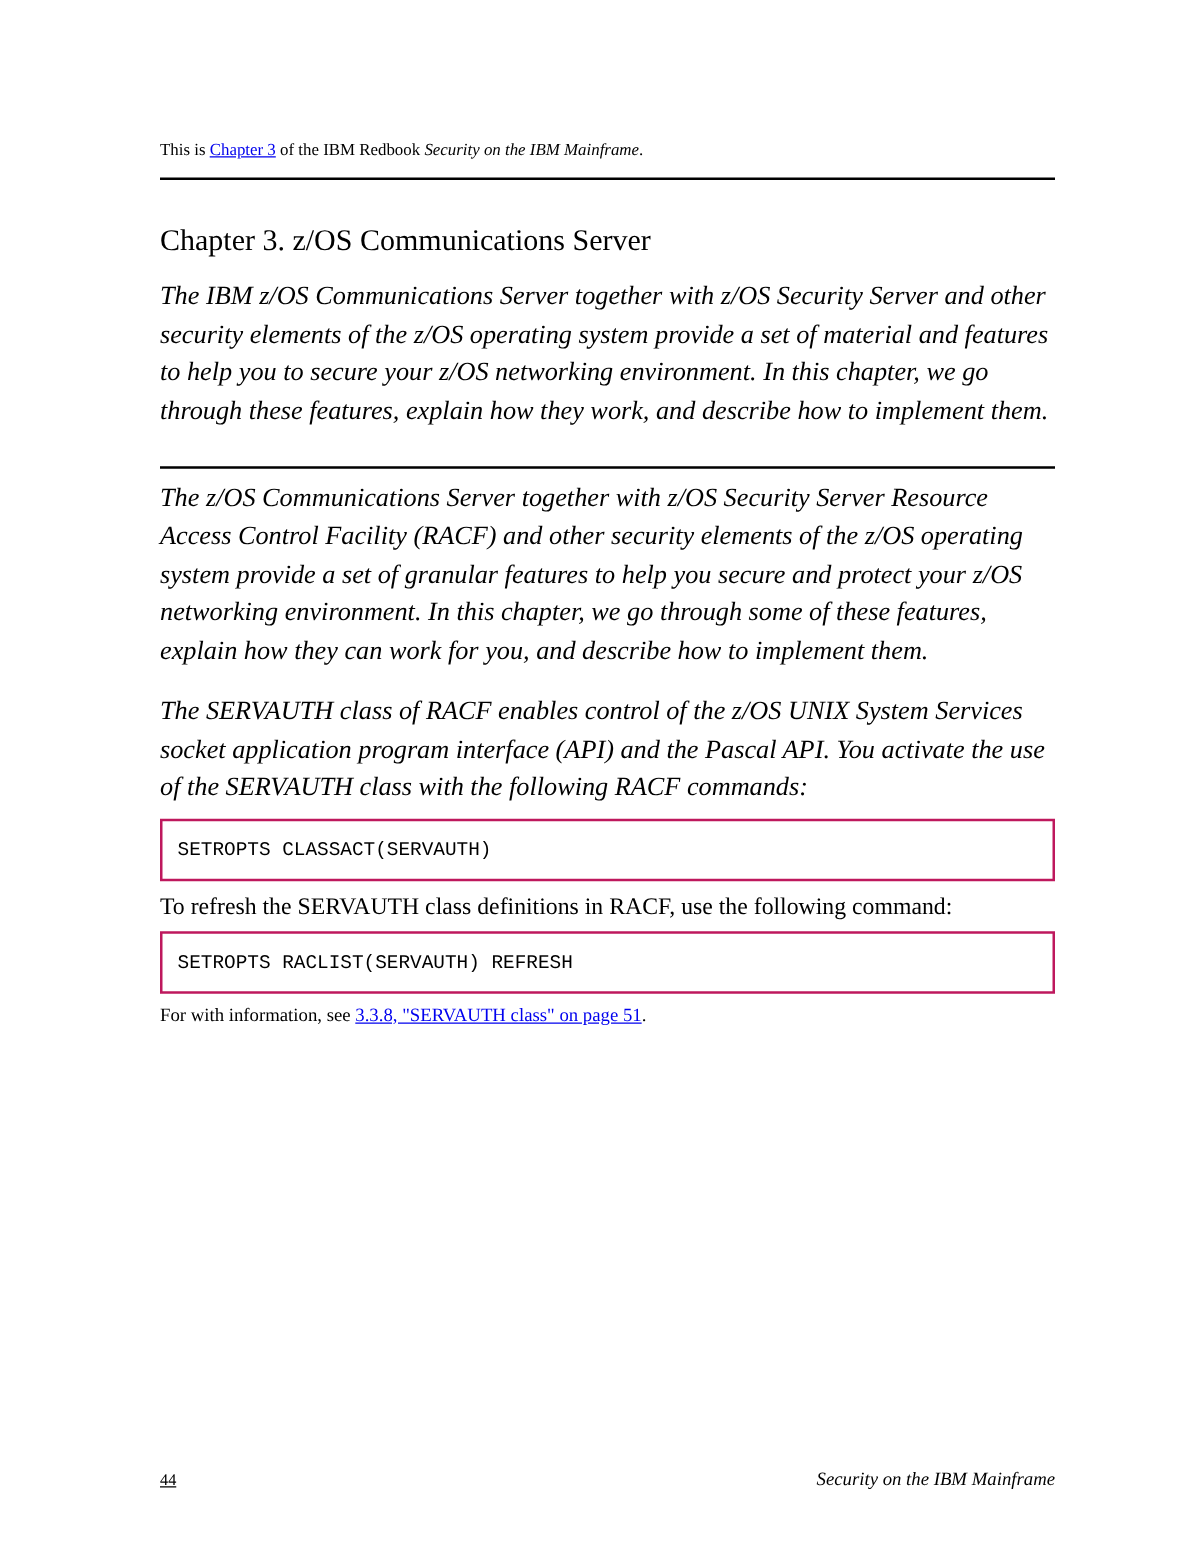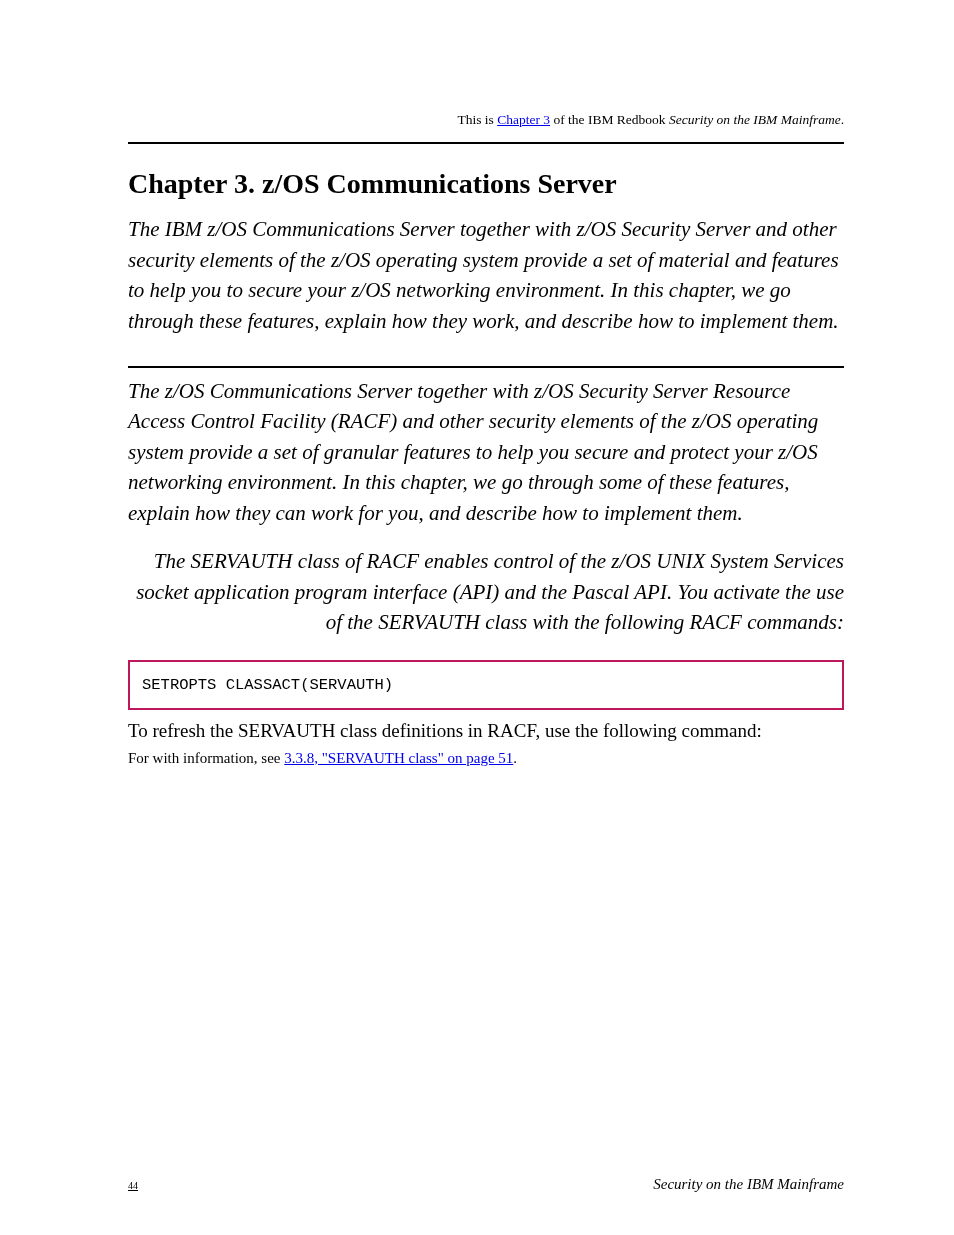--- a/index.html
+++ b/index.html
@@ -12,37 +12,37 @@
     height: 1235px;
     position: relative;
   }
   .page {
     padding: 110px 110px 60px 128px;
     box-sizing: border-box;
   }
   .top-note {
     font-size: 13.5px;
     line-height: 1.5;
-    text-align: right;
+    text-align: left;
     margin-bottom: 10px;
   }
   .top-note .link,
   .link {
     color: #0000ee;
     text-decoration: underline;
   }
   .hr {
     border: none;
     border-top: 2px solid #000;
     margin: 12px 0 8px 0;
   }
   .section-title {
-    font-weight: bold;
-    font-size: 28px;
-    margin-top: 24px;
+    font-weight: normal;
+    font-size: 24px;
+    margin-top: 36px;
     margin-bottom: 14px;
   }
   .para {
     font-size: 21px;
     line-height: 1.45;
     margin-bottom: 18px;
     text-align: left;
     font-style: italic;
   }
   .subhead {
@@ -62,21 +62,21 @@
     font-size: 15.5px;
     padding: 14px 12px;
     margin-bottom: 10px;
     white-space: pre;
   }
   .cmdintro {
     font-size: 19px;
     margin-bottom: 8px;
   }
   .footer-pagenum {
-    font-size: 10px;
+    font-size: 13px;
     text-align: left;
     text-decoration: underline;
   }
   .footer-text {
     font-size: 15px;
     font-style: italic;
     text-align: right;
   }
   .footer {
     position: absolute;
@@ -102,26 +102,27 @@
   <div class="section-title">Chapter 3.  z/OS Communications Server</div>
 
   <div class="para">The IBM z/OS Communications Server together with z/OS Security Server and other security elements of the z/OS operating system provide a set of material and features to help you to secure your z/OS networking environment. In this chapter, we go through these features, explain how they work, and describe how to implement them.</div>
 
   <hr class="hr" style="margin-top:30px;">
 
 
   <div class="para">The z/OS Communications Server together with z/OS Security Server Resource Access Control Facility (RACF) and other security elements of the z/OS operating system provide a set of granular features to help you secure and protect your z/OS networking environment. In this chapter, we go through some of these features, explain how they can work for you, and describe how to implement them.</div>
 
 
-  <div class="para" style="margin-bottom:22px;text-align:right;">The SERVAUTH class of RACF enables control of the z/OS UNIX System Services socket application program interface (API) and the Pascal API. You activate the use of the SERVAUTH class with the following RACF commands:</div>
+  <div class="para" style="margin-bottom:10px;">The SERVAUTH class of RACF enables control of the z/OS UNIX System Services socket application program interface (API) and the Pascal API. You activate the use of the SERVAUTH class with the following RACF commands:</div>
 
   <div class="cmdbox">SETROPTS CLASSACT(SERVAUTH)</div>
 
   <div class="cmdintro">To refresh the SERVAUTH class definitions in RACF, use the following command:</div>
 
+  <div class="cmdbox">SETROPTS RACLIST(SERVAUTH) REFRESH</div>
 
   <div class="linkline">
     <span>For with information, see </span><a class="link">3.3.8, "SERVAUTH class" on page 51</a><span>.</span>
   </div>
 
 </div>
 
 <div class="footer">
   <div class="footer-pagenum">44</div>
   <div class="footer-text">Security on the IBM Mainframe</div>

